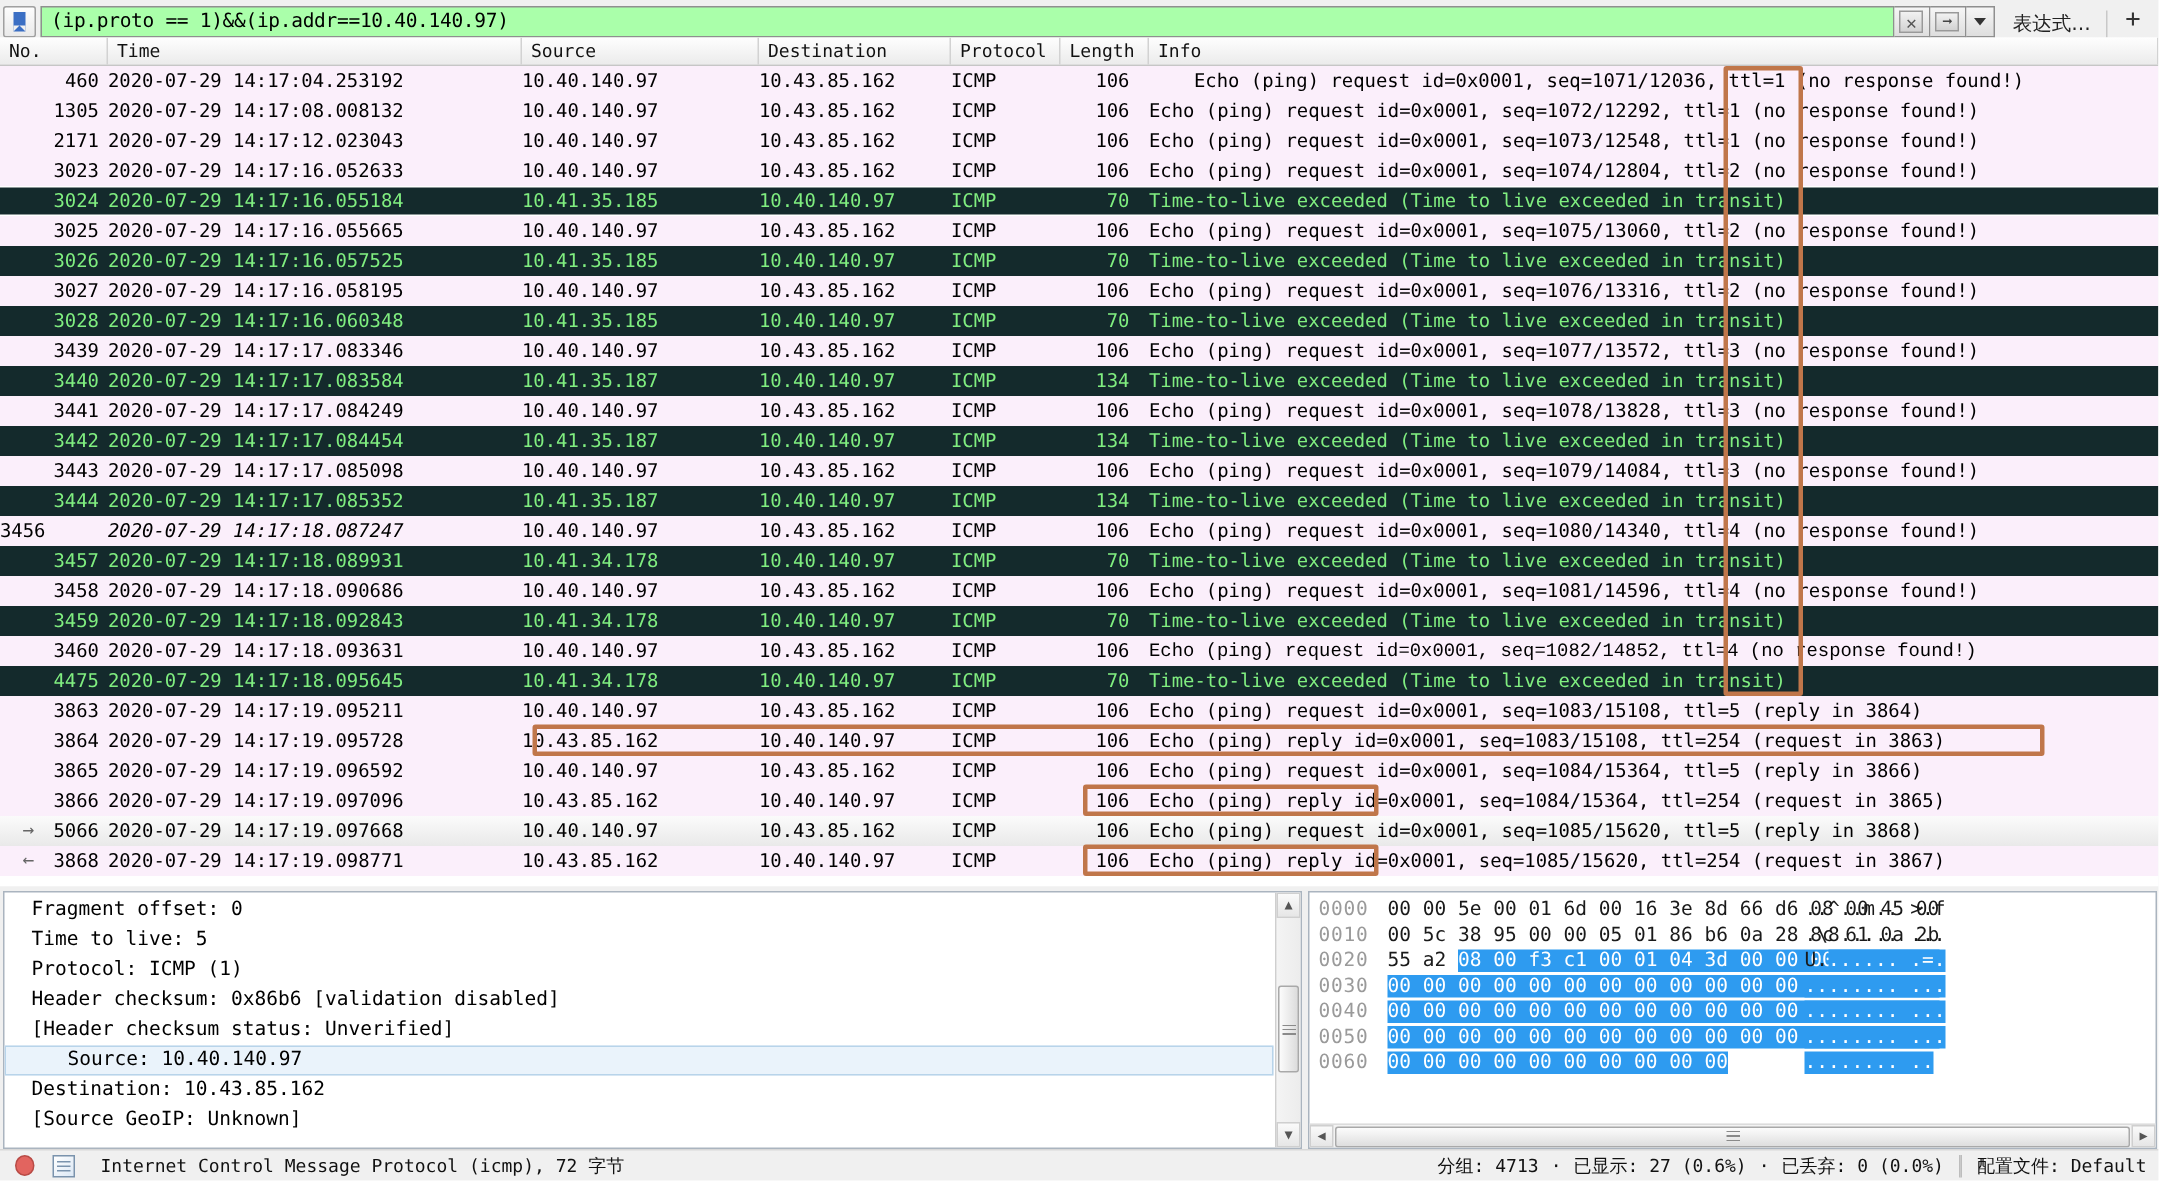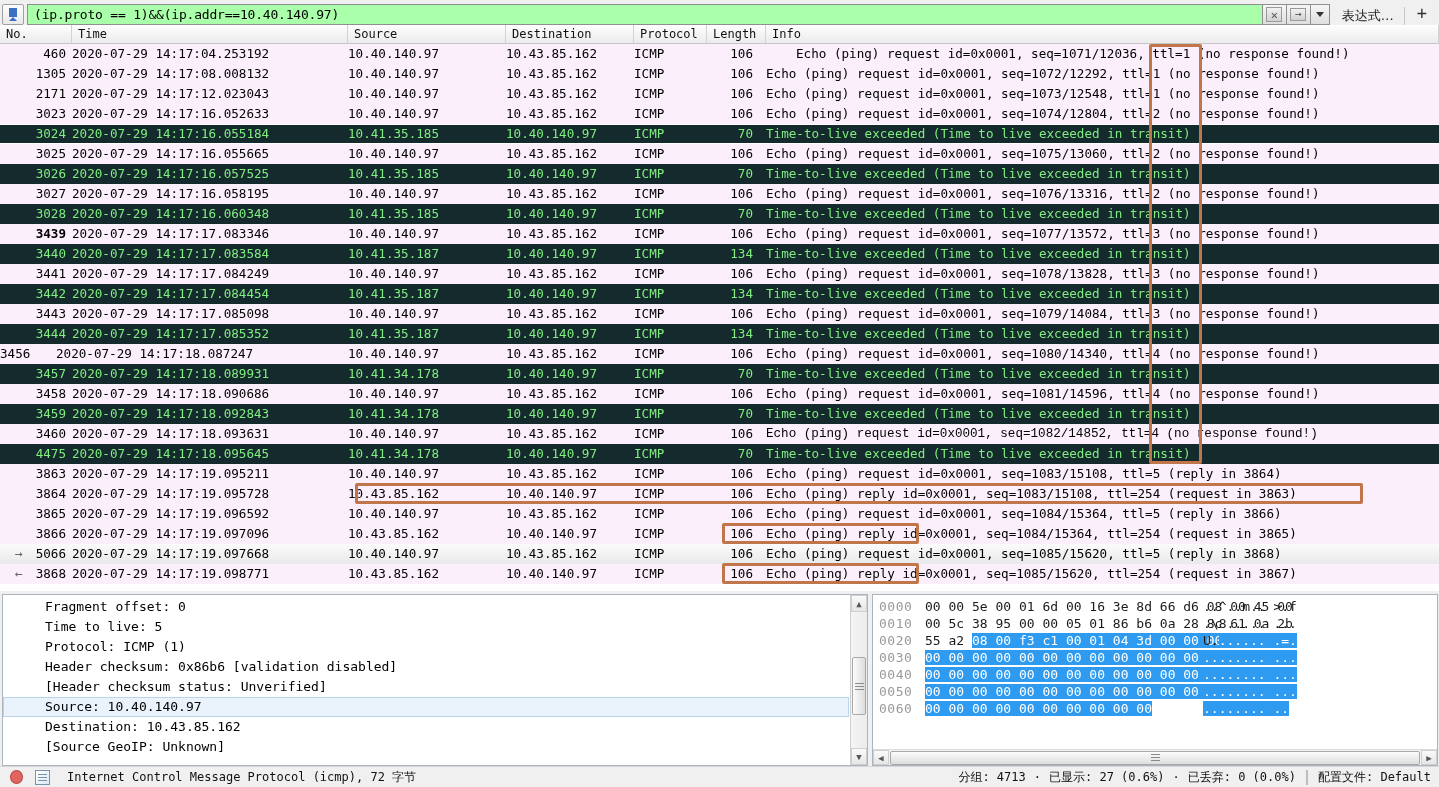--- a/index.html
+++ b/index.html
@@ -106,21 +106,21 @@
   .splitter { position:absolute; left:0; width:1439px; height:4px; background:#f0f0f0; }
 
   
   .detail {
     position:absolute; left:2px; top:594px; width:866px; height:172px;
     background:#fff; border:1px solid #9ab; border-color:#aab4bf #aab4bf #aab4bf #aab4bf;
     overflow:hidden;
   }
   .detail-inner { position:absolute; left:0; top:0; right:18px; bottom:0; padding-top:2px; }
   .dline {
-    height:20px; line-height:20px; padding-left:42px;
+    height:20px; line-height:20px; padding-left:18px;
     font-size:13px; color:#000; white-space:nowrap;
     font-family:"DejaVu Sans Mono","Liberation Mono",monospace;
   }
   .dline.sel { background:#eaf3fb; border:1px solid #b8d4ea; height:20px; line-height:18px; padding-left:41px; }
   .vscroll {
     position:absolute; right:0; top:0; width:17px; bottom:0;
     background:linear-gradient(90deg,#f4f4f4,#ececec); border-left:1px solid #cfcfcf;
   }
   .vscroll .arw {
     height:17px; display:flex; align-items:center; justify-content:center;
@@ -284,21 +284,21 @@
         <div class="prow dark">
           <div class="c c-no" style="left: 0px; width: 66px; text-align: right;">3028</div>
           <div class="c" style="left: 72px; width: 276px;">2020-07-29 14:17:16.060348</div>
           <div class="c" style="left: 348px; width: 158px;">10.41.35.185</div>
           <div class="c" style="left: 506px; width: 128px;">10.40.140.97</div>
           <div class="c" style="left: 634px; width: 73px;">ICMP</div>
           <div class="c" style="left: 707px; width: 46px; text-align: right;">70</div>
           <div class="c" style="left: 766px; width: 673px;">Time-to-live exceeded (Time to live exceeded in transit)</div>
         </div>
         <div class="prow pink">
-          <div class="c c-no" style="left: 0px; width: 66px; text-align: right; font-weight: bold;">3439</div>
+          <div class="c c-no" style="left: 0px; width: 66px; text-align: right;">3439</div>
           <div class="c" style="left: 72px; width: 276px;">2020-07-29 14:17:17.083346</div>
           <div class="c" style="left: 348px; width: 158px;">10.40.140.97</div>
           <div class="c" style="left: 506px; width: 128px;">10.43.85.162</div>
           <div class="c" style="left: 634px; width: 73px;">ICMP</div>
           <div class="c" style="left: 707px; width: 46px; text-align: right;">106</div>
           <div class="c" style="left: 766px; width: 673px;">Echo (ping) request  id=0x0001, seq=1077/13572, ttl=3 (no response found!)</div>
         </div>
         <div class="prow dark">
           <div class="c c-no" style="left: 0px; width: 66px; text-align: right;">3440</div>
           <div class="c" style="left: 72px; width: 276px;">2020-07-29 14:17:17.083584</div>
@@ -339,21 +339,21 @@
           <div class="c c-no" style="left: 0px; width: 66px; text-align: right;">3444</div>
           <div class="c" style="left: 72px; width: 276px;">2020-07-29 14:17:17.085352</div>
           <div class="c" style="left: 348px; width: 158px;">10.41.35.187</div>
           <div class="c" style="left: 506px; width: 128px;">10.40.140.97</div>
           <div class="c" style="left: 634px; width: 73px;">ICMP</div>
           <div class="c" style="left: 707px; width: 46px; text-align: right;">134</div>
           <div class="c" style="left: 766px; width: 673px;">Time-to-live exceeded (Time to live exceeded in transit)</div>
         </div>
         <div class="prow pink">
           <div class="c c-no" style="left: 0px; width: 66px; text-align: left;">3456</div>
-          <div class="c" style="left: 56px; width: 276px;">2020-07-29 14:17:18.087247</div>
+          <div class="c" style="left: 72px; width: 276px; font-style: italic;">2020-07-29 14:17:18.087247</div>
           <div class="c" style="left: 348px; width: 158px;">10.40.140.97</div>
           <div class="c" style="left: 506px; width: 128px;">10.43.85.162</div>
           <div class="c" style="left: 634px; width: 73px;">ICMP</div>
           <div class="c" style="left: 707px; width: 46px; text-align: right;">106</div>
           <div class="c" style="left: 766px; width: 673px;">Echo (ping) request  id=0x0001, seq=1080/14340, ttl=4 (no response found!)</div>
         </div>
         <div class="prow dark">
           <div class="c c-no" style="left: 0px; width: 66px; text-align: right;">3457</div>
           <div class="c" style="left: 72px; width: 276px;">2020-07-29 14:17:18.089931</div>
           <div class="c" style="left: 348px; width: 158px;">10.41.34.178</div>

